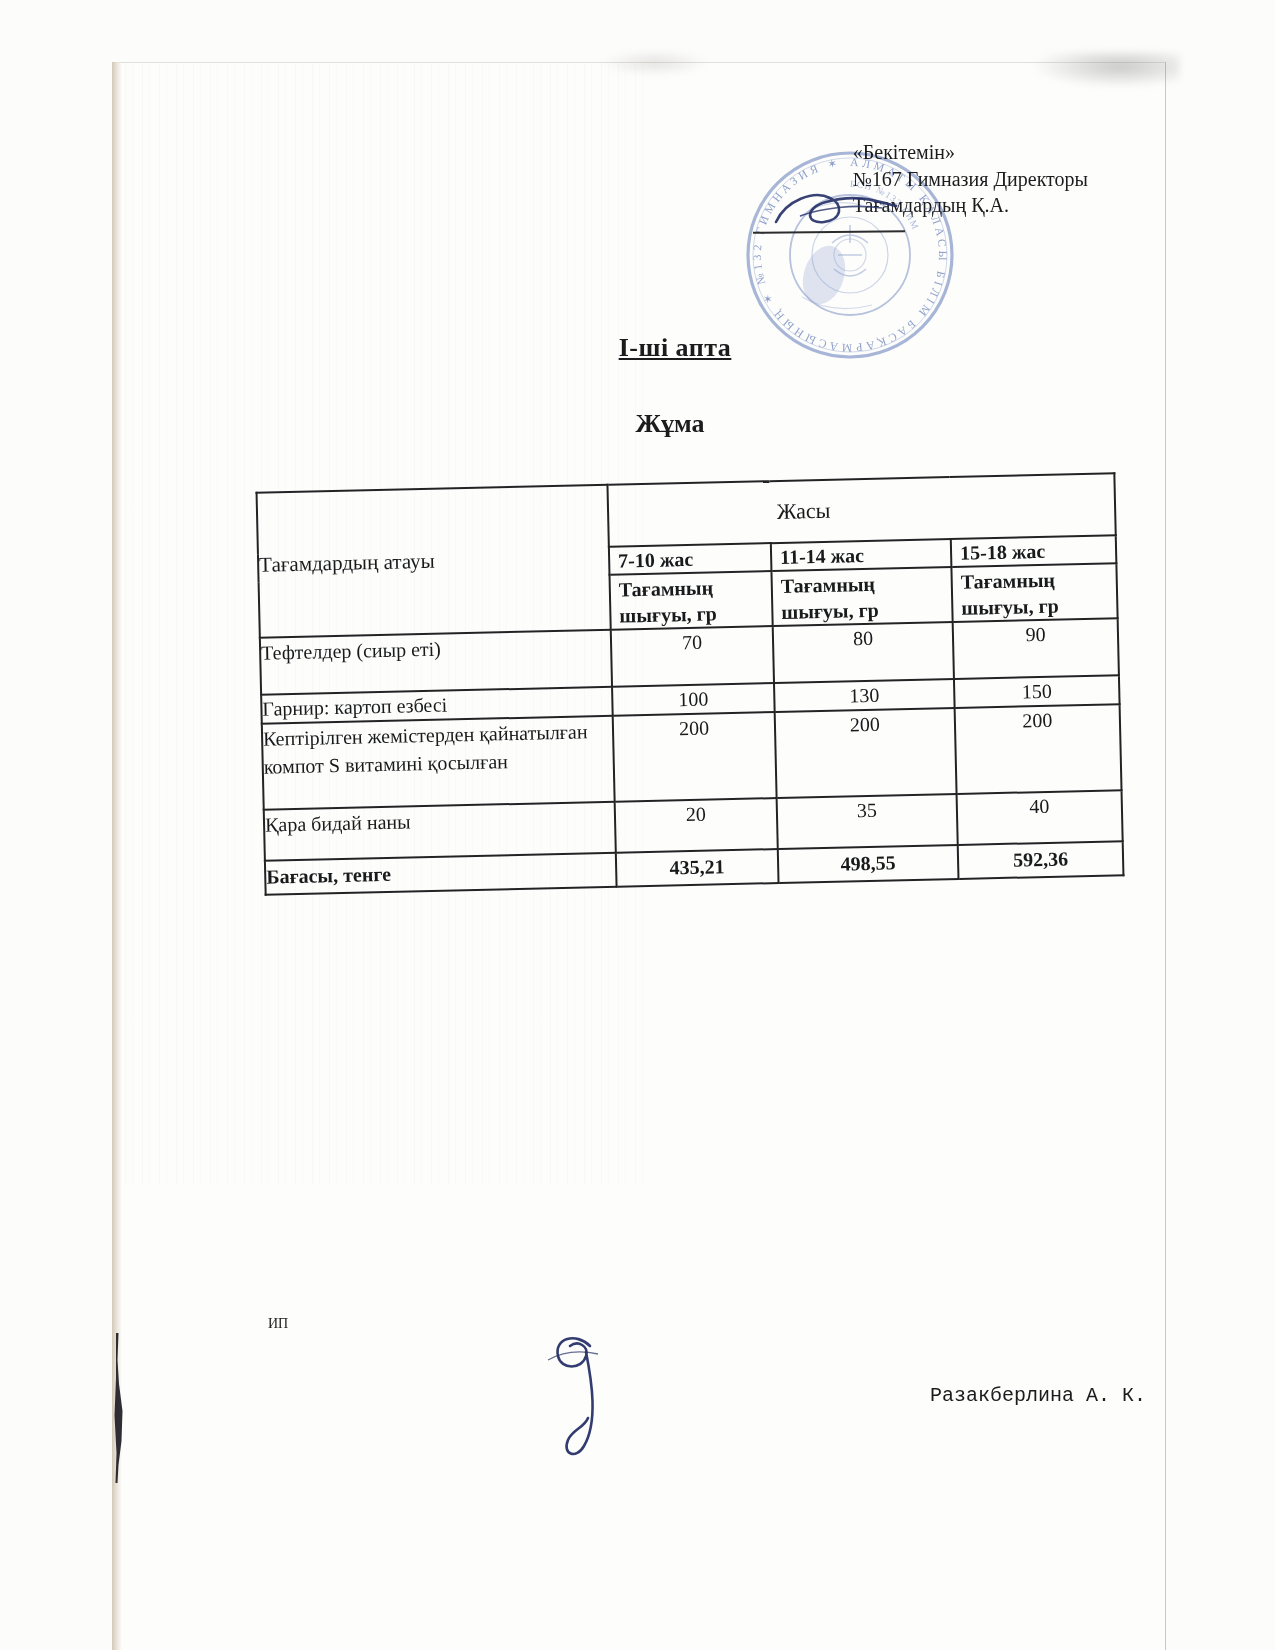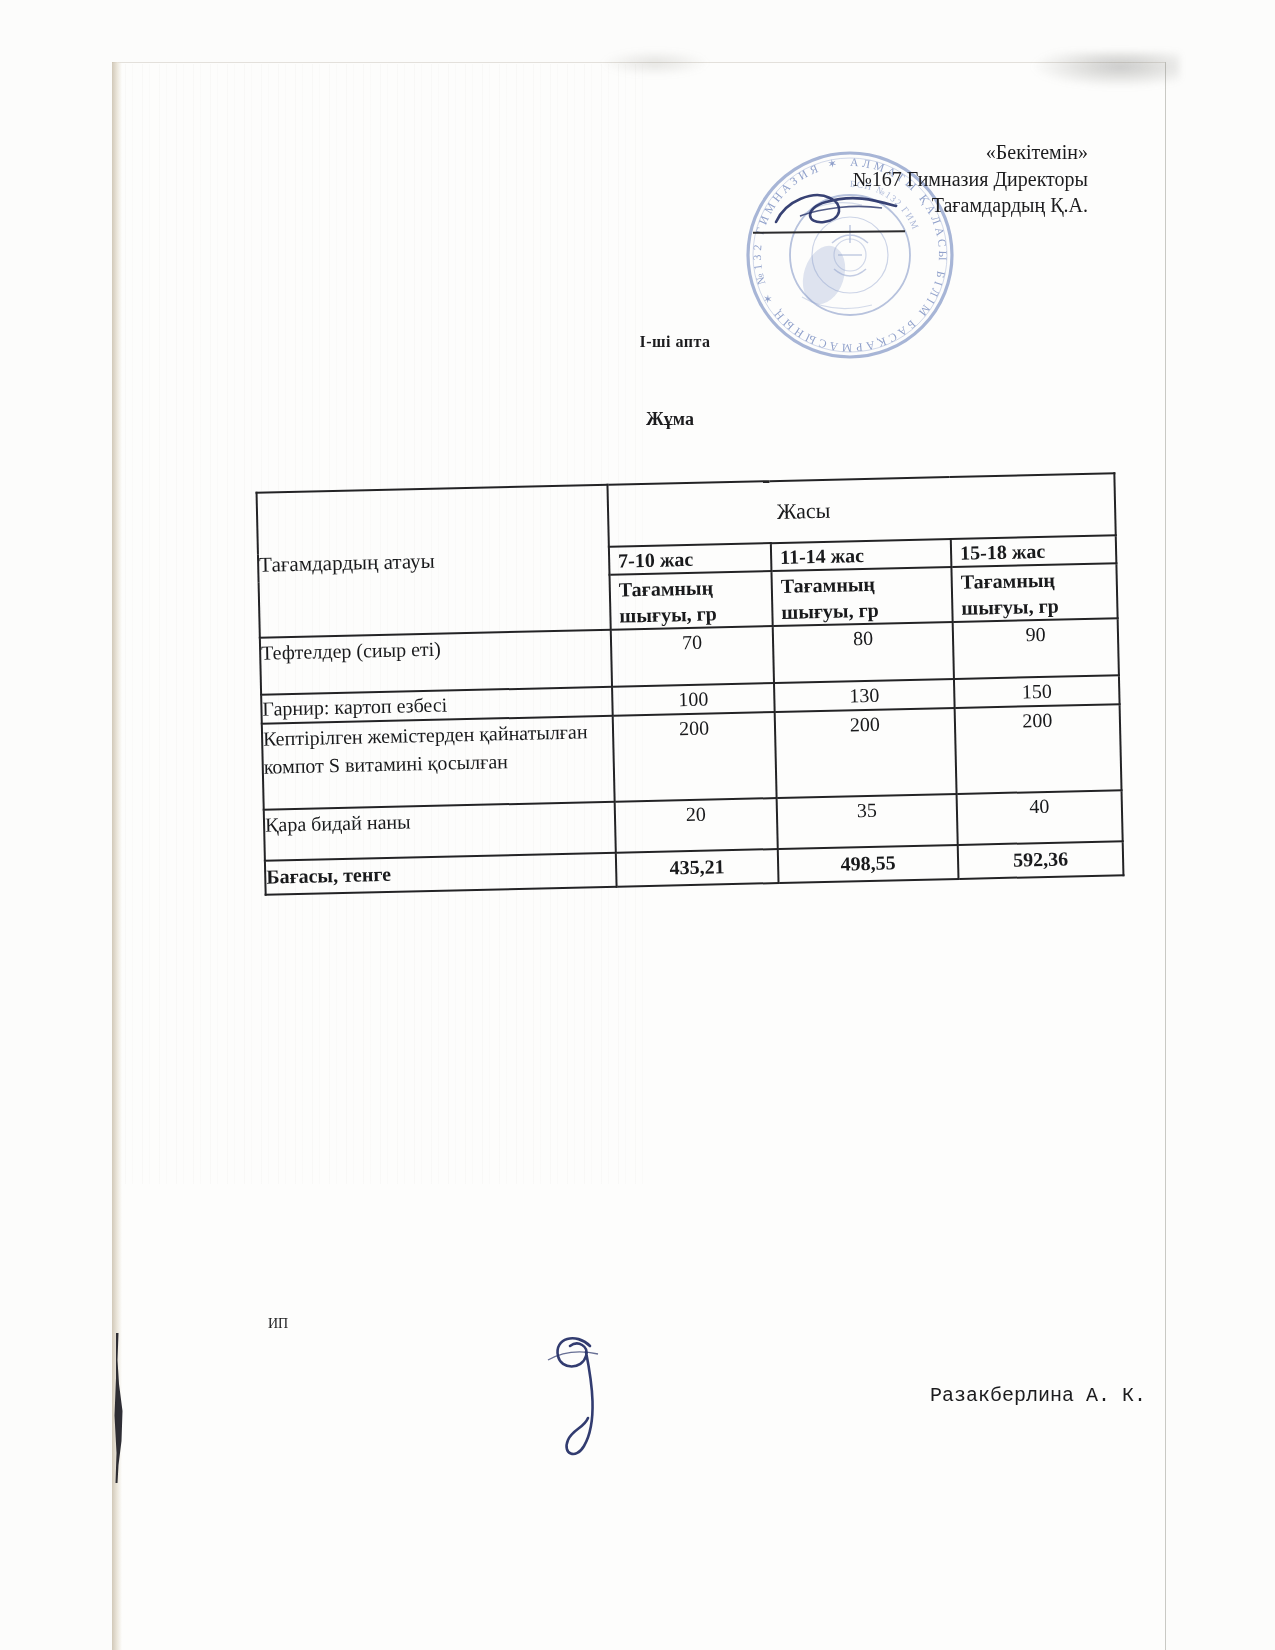--- a/index.html
+++ b/index.html
@@ -39,35 +39,35 @@
     background:radial-gradient(ellipse at 60% 40%,rgba(110,110,106,.35),rgba(0,0,0,0) 70%);
     filter:blur(3px);
   }
   .smudge-mid{
     position:absolute;left:600px;top:50px;width:110px;height:26px;
     background:radial-gradient(ellipse,rgba(120,118,110,.18),rgba(0,0,0,0) 70%);
     filter:blur(3px);
   }
   
   .approval{
-    position:absolute;right:187px;top:139px;text-align:right;
+    position:absolute;right:187px;top:139px;
     font-size:20px;line-height:26.5px;z-index:5;
   }
   .sig-rule{
     position:absolute;left:753px;top:231px;width:152px;height:2px;
     background:#2c2c2e;transform:rotate(-.6deg);z-index:6;
   }
   .director-sig{position:absolute;left:770px;top:182px;z-index:7;}
   
   .stamp{position:absolute;left:742px;top:147px;z-index:3;opacity:.88;filter:blur(.4px);}
   
   .week-title{position:absolute;left:560px;top:333px;width:230px;text-align:center;
-    font-size:16px;font-weight:bold;letter-spacing:.5px;}
+    font-size:26px;font-weight:bold;letter-spacing:.5px;text-decoration:underline;}
   .day-title{position:absolute;left:560px;top:409px;width:220px;text-align:center;
-    font-size:18px;font-weight:bold;}
+    font-size:26px;font-weight:bold;}
   
   .menu-table{
     position:absolute;left:260px;top:482px;width:858px;
     border-collapse:collapse;table-layout:fixed;
     font-size:20px;color:#191a1c;
     transform:rotate(-1.3deg);
   }
   .menu-table td,.menu-table th{
     border:2px solid #232325;padding:0;font-weight:normal;
     overflow:hidden;

